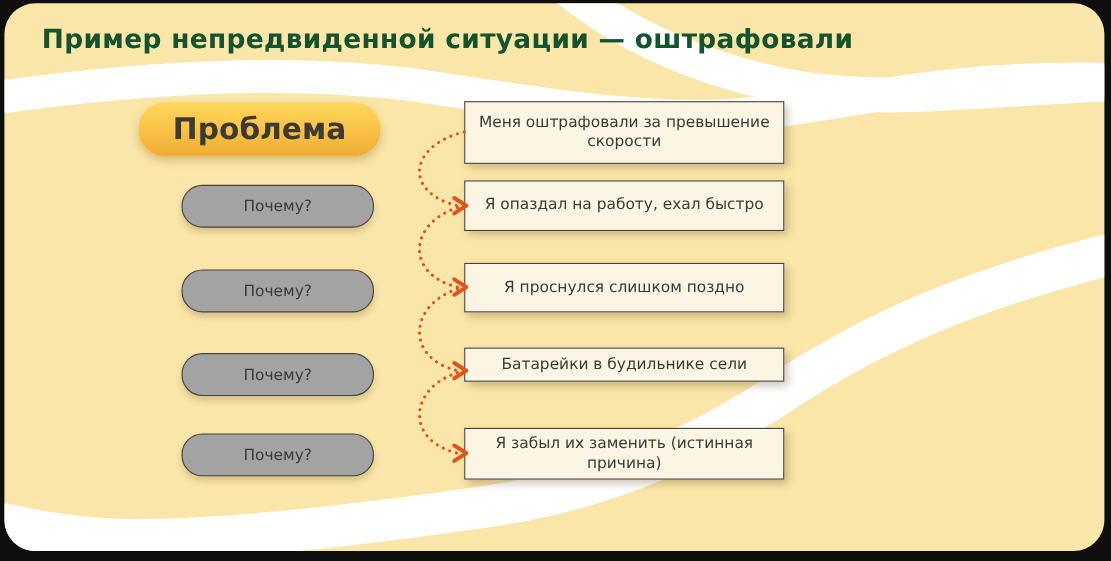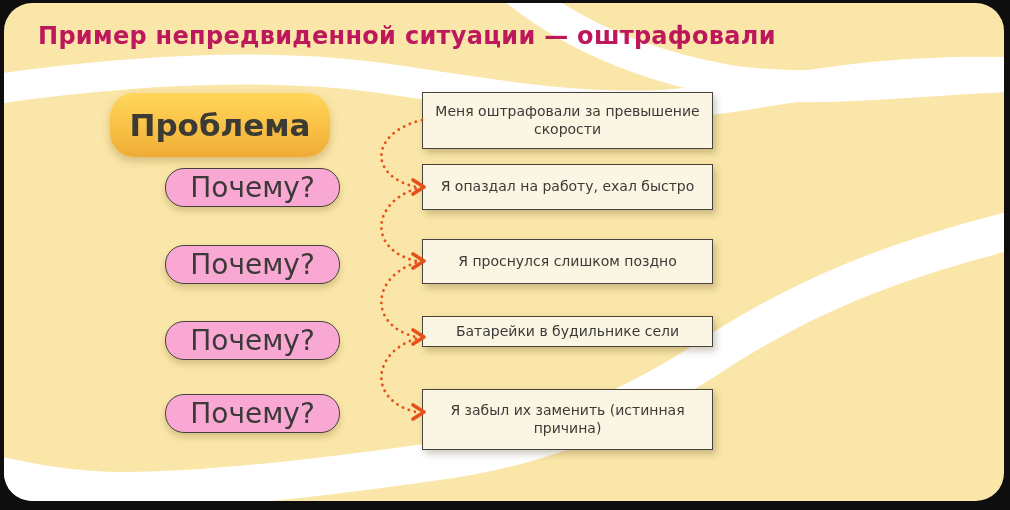--- a/index.html
+++ b/index.html
@@ -13,52 +13,52 @@
     position:absolute;left:4px;top:3px;width:1000px;height:498px;
     background:#FAE6A8;border-radius:28px;overflow:hidden;
   }
   .ribbons,.arrows{position:absolute;left:0;top:0;width:1000px;height:498px;}
   .ribbons{z-index:1;}
   .arrows{z-index:3;pointer-events:none;}
   .layer{position:absolute;left:0;top:0;width:100%;height:100%;z-index:2;}
 
   .title{
     position:absolute;left:34px;top:19px;
-    font-size:24px;font-weight:700;letter-spacing:.3px;color:#be185d;
+    font-size:24px;font-weight:700;letter-spacing:.3px;color:#14532d;
     white-space:nowrap;
   }
   .problem-pill{
-    position:absolute;left:106px;top:90px;width:220px;height:64px;
+    position:absolute;left:122px;top:90px;width:220px;height:49px;
     background:linear-gradient(180deg,#FFD75C 0%,#F8C044 55%,#EFAC36 100%);
     border-radius:24px;display:flex;align-items:center;justify-content:center;
-    font-size:31px;font-weight:700;color:#3C3A34;
+    font-size:27px;font-weight:700;color:#3C3A34;
     box-shadow:0 4px 8px rgba(120,75,0,.28);
   }
   .why-pill{
     position:absolute;left:161px;width:173px;height:37px;
-    background:#f9a8d4;border:1.6px solid #46433E;border-radius:19px;
+    background:#a3a3a3;border:1.6px solid #46433E;border-radius:19px;
     display:flex;align-items:center;justify-content:center;
-    font-size:28px;color:#3C3A37;
+    font-size:14px;color:#3C3A37;
     box-shadow:0 4px 6px rgba(90,60,10,.22);
   }
   .w1{top:165px}.w2{top:242px}.w3{top:318px}.w4{top:391px}
 
   .abox{
     position:absolute;left:418px;width:291px;
     background:#FBF5E3;border:1.6px solid #46433E;
     display:flex;align-items:center;justify-content:center;text-align:center;
     font-size:14px;line-height:1.22;color:#3C3A37;
     padding:2px 6px;box-sizing:border-box;
     box-shadow:3px 4px 7px rgba(70,50,10,.26);
   }
   .b1{top:89px;height:57px}
   .b2{top:161px;height:46px}
   .b3{top:236px;height:45px}
   .b4{top:313px;height:31px}
-  .b5{top:386px;height:61px}
+  .b5{top:386px;height:47px}
 </style>
 </head>
 <body>
 
 <div class="card">
 
   <svg class="ribbons" viewBox="0 0 1000 498" aria-hidden="true">
     <path d="M -30 89 C 100 70, 240 58, 370 74 C 470 88, 560 106, 655 102 C 755 97, 845 62, 1030 70" fill="none" stroke="#FFFFFF" stroke-width="30" stroke-linecap="round"></path>
     <path d="M 492 -30 C 555 28, 635 62, 725 78 C 815 91, 900 76, 1030 72" fill="none" stroke="#FFFFFF" stroke-width="32" stroke-linecap="round"></path>
     <path d="M 1030 222 C 880 258, 790 298, 700 358 C 615 412, 535 444, 435 458 C 330 473, 205 488, 120 488 C 60 488, 15 477, -30 467" fill="none" stroke="#FFFFFF" stroke-width="38" stroke-linecap="round"></path>

